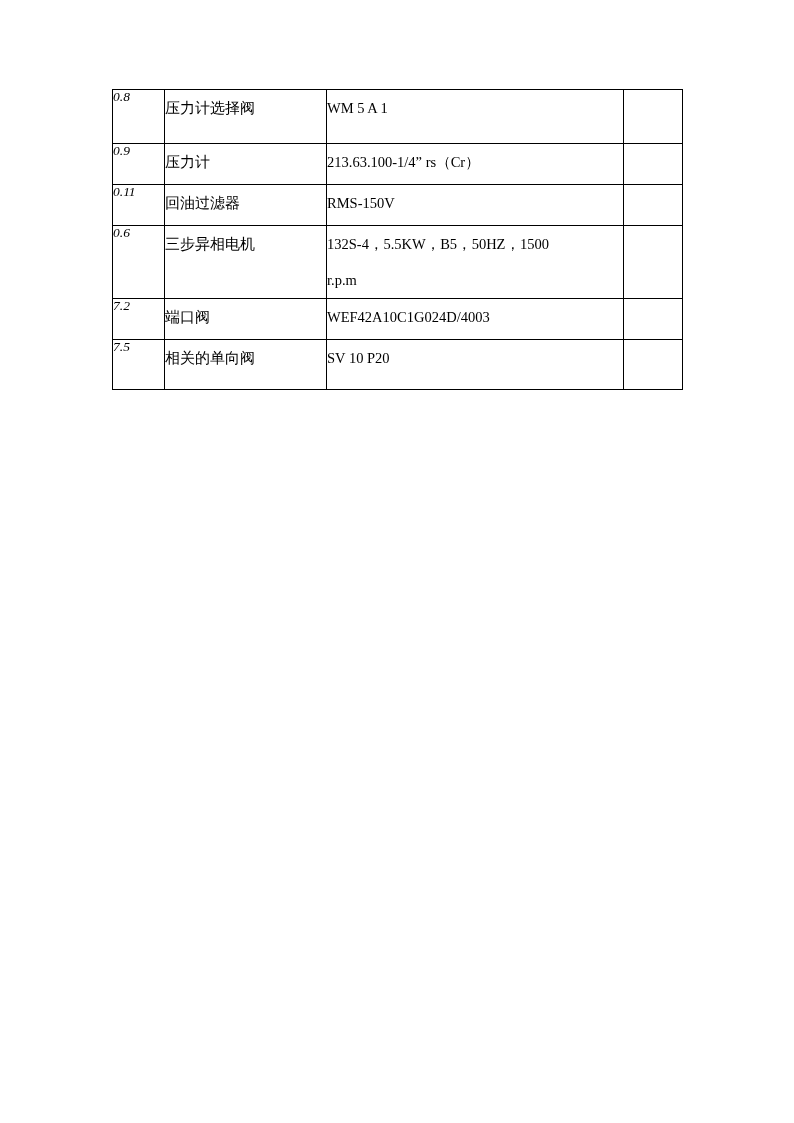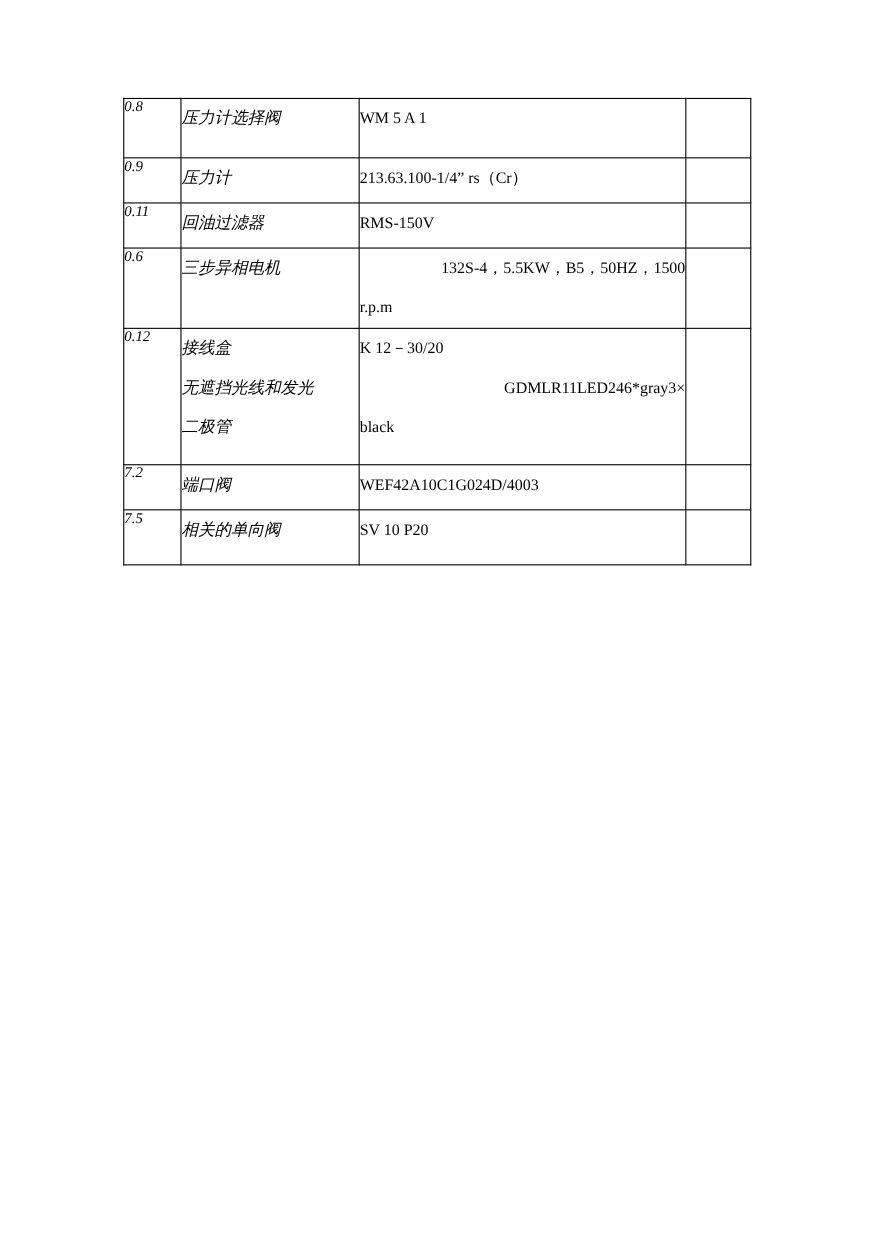--- a/index.html
+++ b/index.html
@@ -52,21 +52,20 @@
     line-height: 1;
     padding: 5px 0 0 6px;
     white-space: nowrap;
     font-style: italic;
   }
 
   .cell-name {
     font-size: 15px;
     line-height: 36px;
     padding: 10px 7px 4px 9px;
-    font-style: italic;
   }
 
   .cell-name .line {
     display: block;
     white-space: nowrap;
   }
 
   
   .cell-name .line.justify {
     display: flex;
@@ -80,21 +79,21 @@
     padding: 2px 6px 4px 7px;
   }
 
   .cell-model .line {
     display: block;
     white-space: pre;
   }
 
   .cell-model .line.spread {
     display: flex;
-    justify-content: flex-end;
+    justify-content: flex-start;
     white-space: pre;
   }
 
   .cell-note {
     padding: 0;
   }
 
   .h-1 { height: 54px; }
   .h-2 { height: 41px; }
   .h-3 { height: 40px; }
@@ -166,38 +165,20 @@
             <span>5.5KW，</span>
             <span>B5，</span>
             <span>50HZ，</span>
             <span>1500</span>
           </span>
           <span class="line">r.p.m</span>
         </td>
         <td class="cell-note"></td>
       </tr>
 
-      <tr class="h-6">
-        <td class="cell-index">0.12</td>
-        <td class="cell-name">
-          <span class="line">接线盒</span>
-          <span class="line">无遮挡光线和发光</span>
-          <span class="line">二极管</span>
-        </td>
-        <td class="cell-model">
-          <span class="line">K 12－30/20</span>
-          <span class="line spread">
-            <span>GDMLR11LED24</span>
-            <span>6*gray</span>
-            <span>3×</span>
-          </span>
-          <span class="line">black</span>
-        </td>
-        <td class="cell-note"></td>
-      </tr>
 
 
       <tr class="h-8">
         <td class="cell-index">7.2</td>
         <td class="cell-name">
           <span class="line">端口阀</span>
         </td>
         <td class="cell-model">
           <span class="line">WEF42A10C1G024D/4003</span>
         </td>

